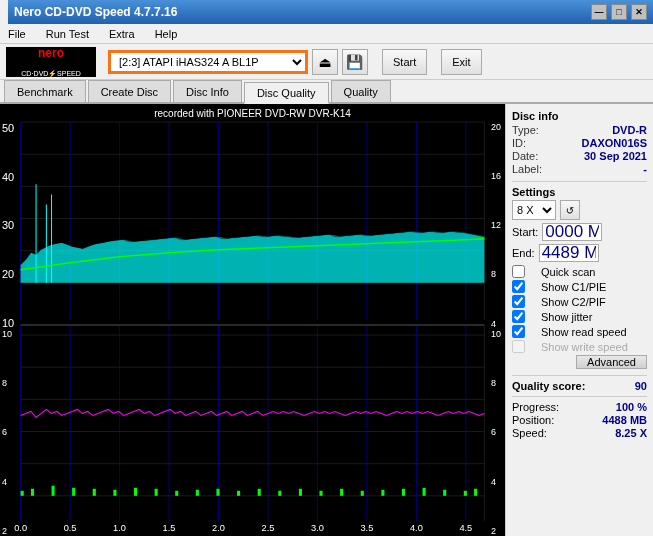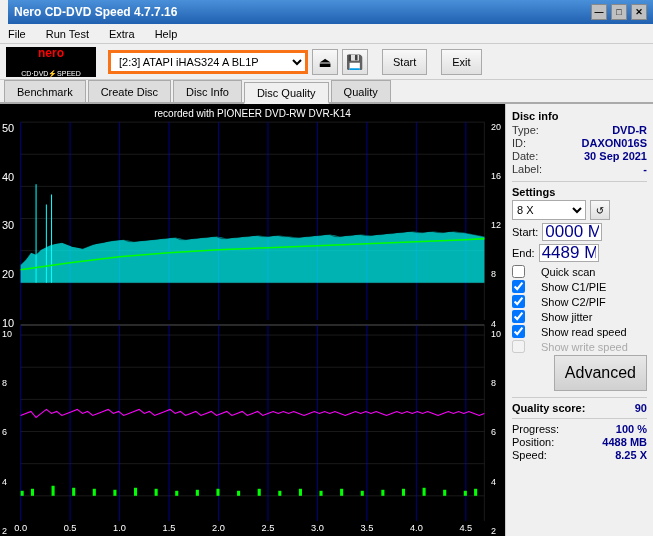--- a/index.html
+++ b/index.html
@@ -188,21 +188,21 @@
       display: flex;
       align-items: center;
       gap: 4px;
       margin-bottom: 3px;
     }
     .speed-select {
       height: 20px;
       font-size: 11px;
       border: 1px solid #aaa;
       background: white;
-      width: 74px;
+      width: 44px;
     }
     .mb-input {
       height: 18px;
       font-size: 17px;
       border: 1px solid #aaa;
       background: white;
       width: 60px;
       padding: 0 2px;
       color: #00008b;
     }
@@ -210,22 +210,22 @@
       display: flex;
       align-items: center;
       gap: 16px;
       font-size: 11px;
       margin-bottom: 2px;
     }
     .checkbox-row input[type=checkbox] { margin: 0; }
     .advanced-btn {
       background: linear-gradient(to bottom, #e8e8e8, #d0d0d0);
       border: 1px solid #aaa;
-      font-size: 16px;
-      padding: 8px 10px;
+      font-size: 11px;
+      padding: 0 10px;
       cursor: pointer;
       margin-top: 2px;
       margin-left: auto;
       display: block;
     }
     .quality-score-row {
       display: flex;
       justify-content: space-between;
       font-size: 11px;
       font-weight: bold;

